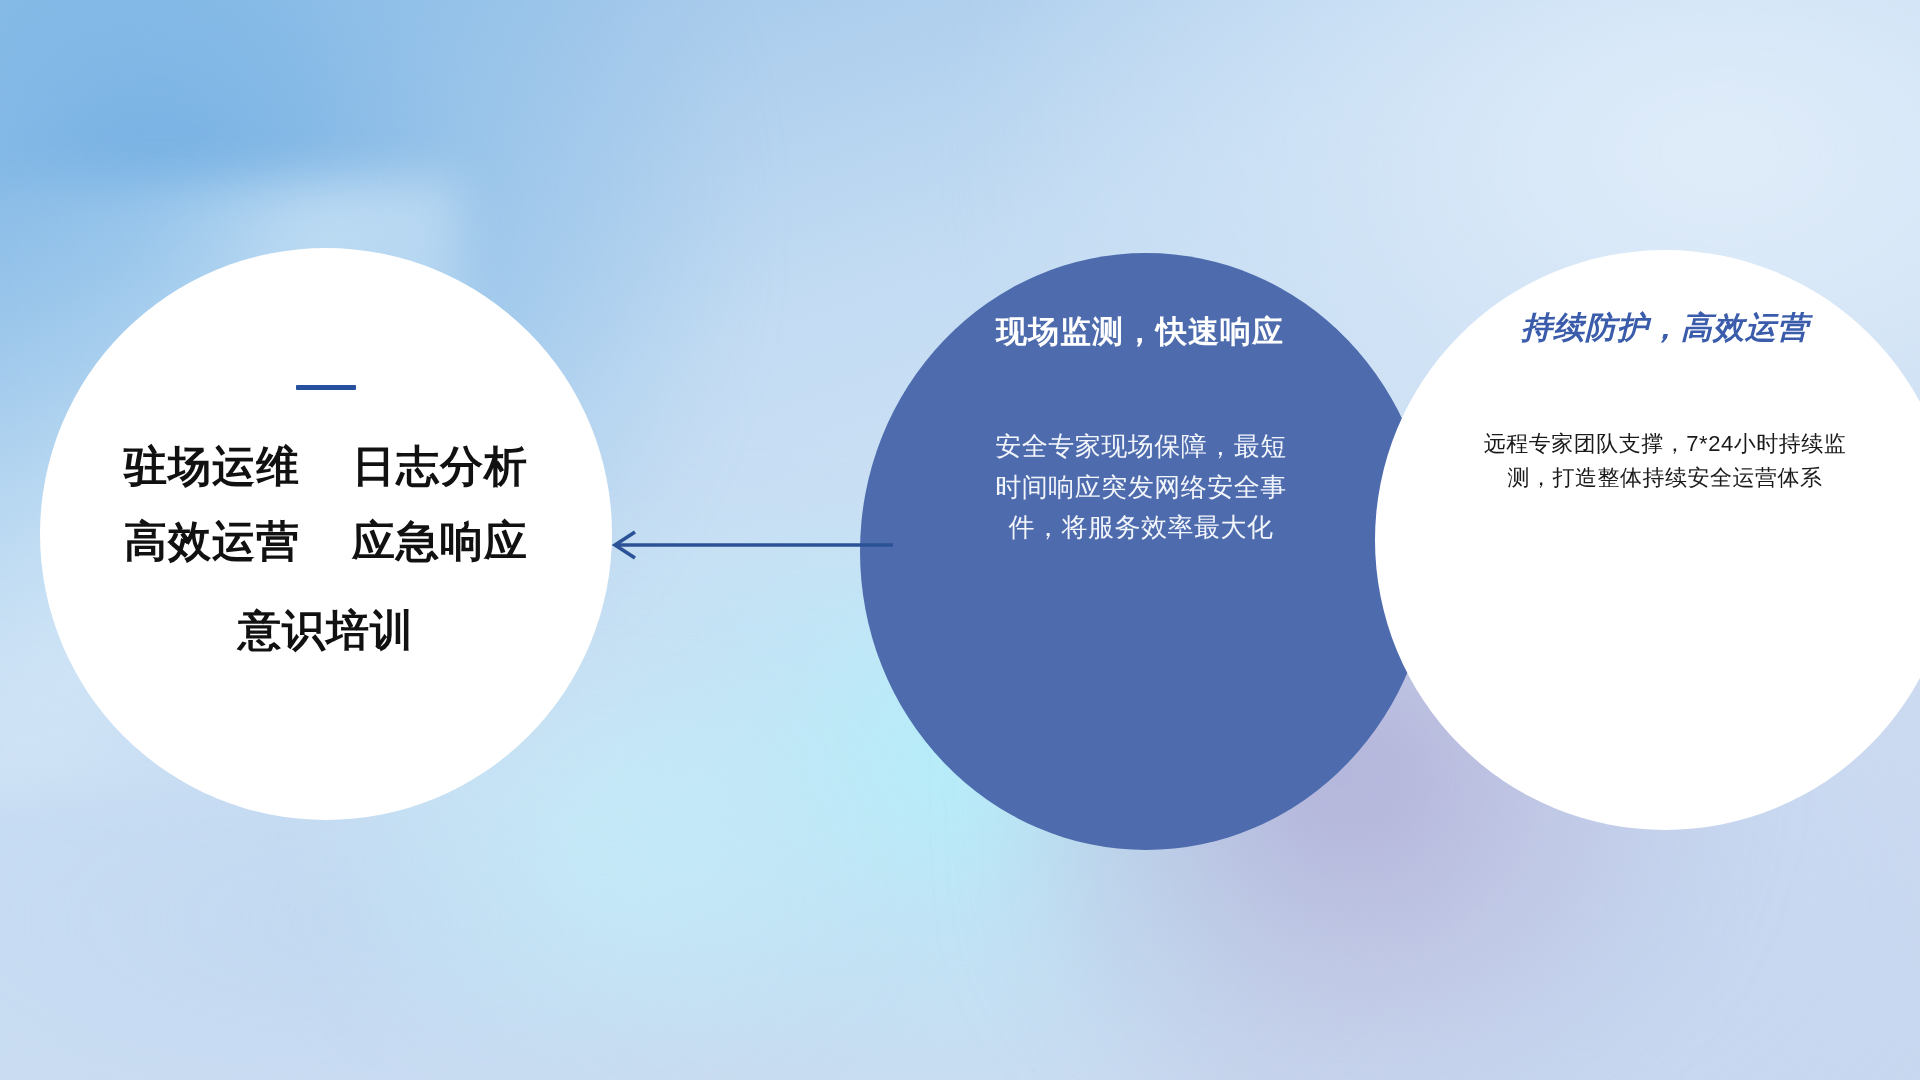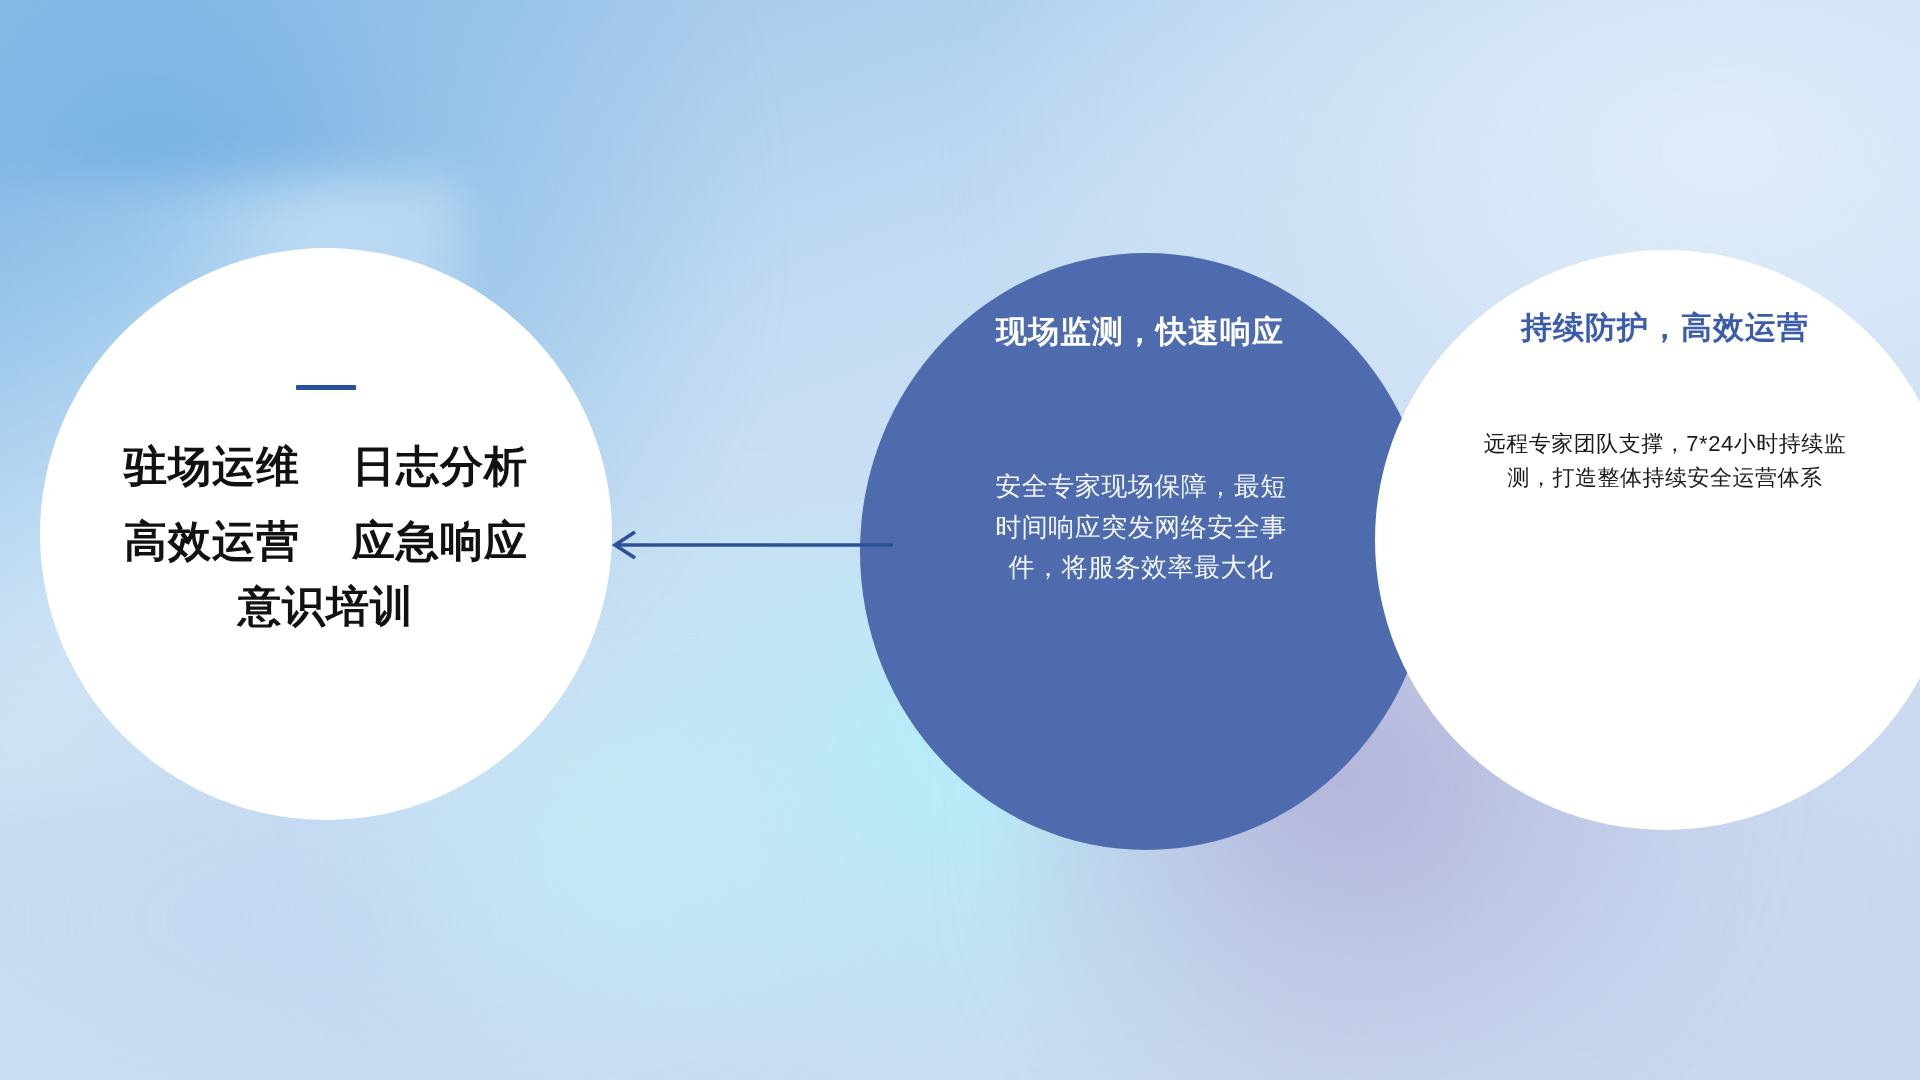--- a/index.html
+++ b/index.html
@@ -85,28 +85,27 @@
   #left-lines {
     margin-top:55px; width:100%;
     display:flex; flex-direction:column; align-items:center;
   }
   .left-line {
     font-size:43px; font-weight:bold; color:#111111;
     letter-spacing:1px; line-height:1.0;
     white-space:pre; text-align:center;
   }
   .left-line + .left-line { margin-top:32px; }
-  .left-line.third { margin-top:22px; }
+  .left-line.third { margin-top:46px; }
 
   
   #mid-content {
     position:absolute; left:860px; top:253px; width:572px; height:597px;
     display:flex; flex-direction:column; align-items:center;
     padding-top:58px;
-    gap:40px;
   }
   #mid-title {
     font-size:31px; font-weight:bold; color:#ffffff;
     letter-spacing:1px; white-space:nowrap;
     margin-left:-12px;
   }
   #mid-body {
     margin-top:73px; width:308px;
     font-size:26px; color:#f2f5fb; line-height:1.56;
     text-align:center; letter-spacing:0.5px;
@@ -114,21 +113,21 @@
   }
 
   
   #right-content {
     position:absolute; left:1375px; top:250px; width:580px; height:580px;
     display:flex; flex-direction:column; align-items:center;
     padding-top:57px;
   }
   #right-title {
     font-size:31px; font-weight:bold; color:#3a5cab;
-    letter-spacing:1px; white-space:nowrap;
+    letter-spacing:1px; white-space:nowrap;font-style:italic;
   }
   #right-body {
     margin-top:78px; width:385px;
     font-size:22px; color:#1a1a1a; line-height:1.56;
     text-align:center; letter-spacing:0.5px;
   }
 
   
   #arrow { position:absolute; left:595px; top:515px; width:300px; height:60px; }
 </style>

